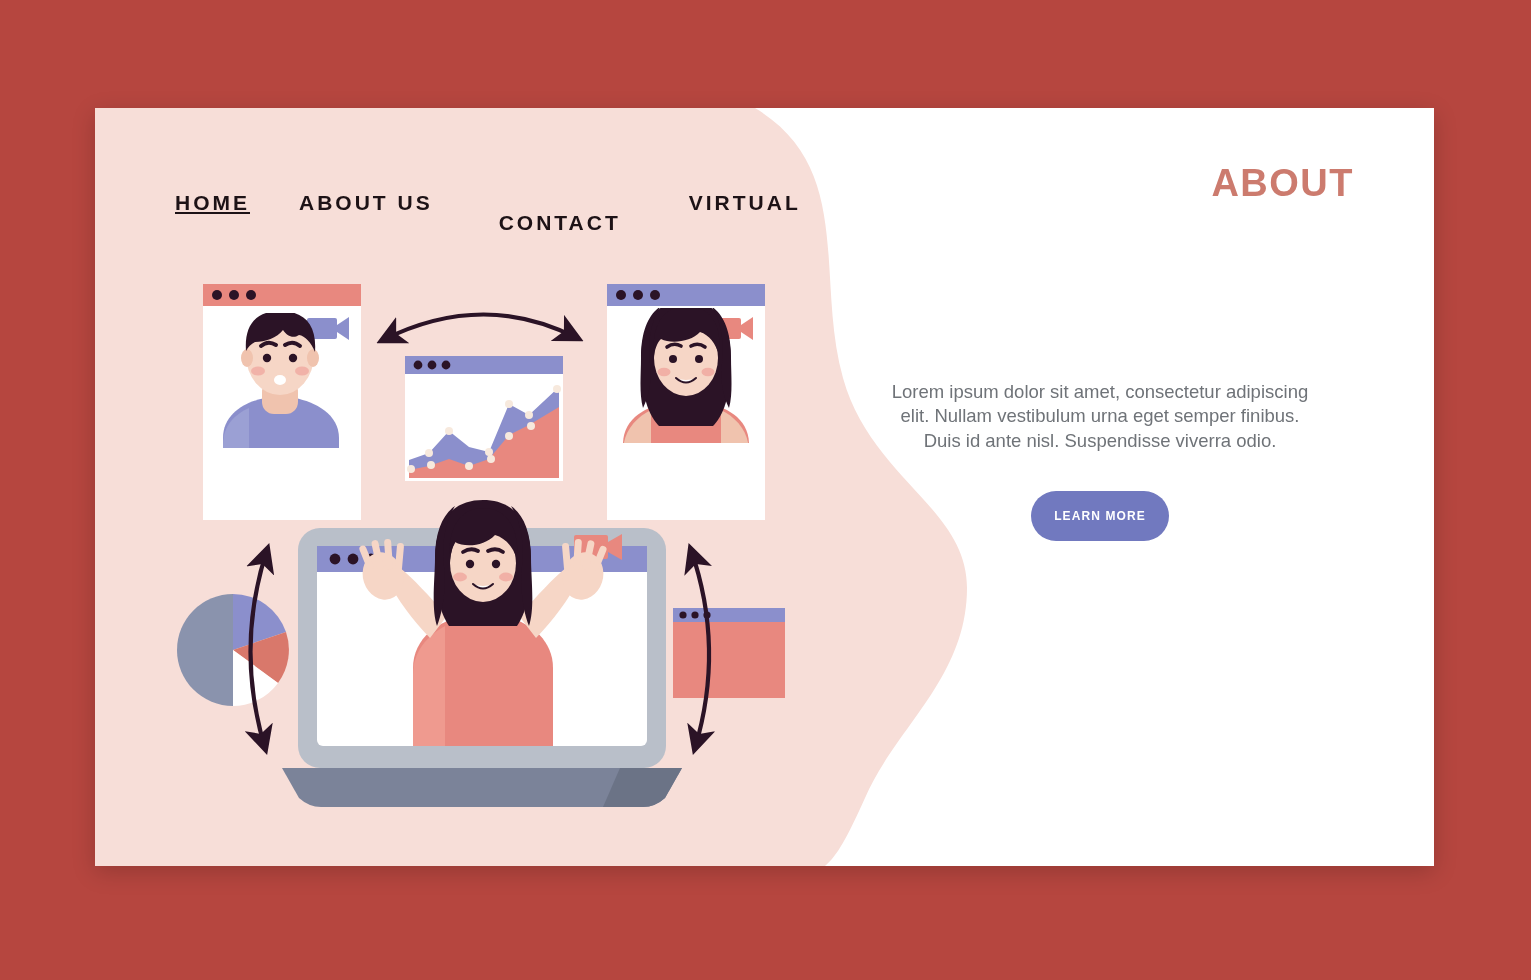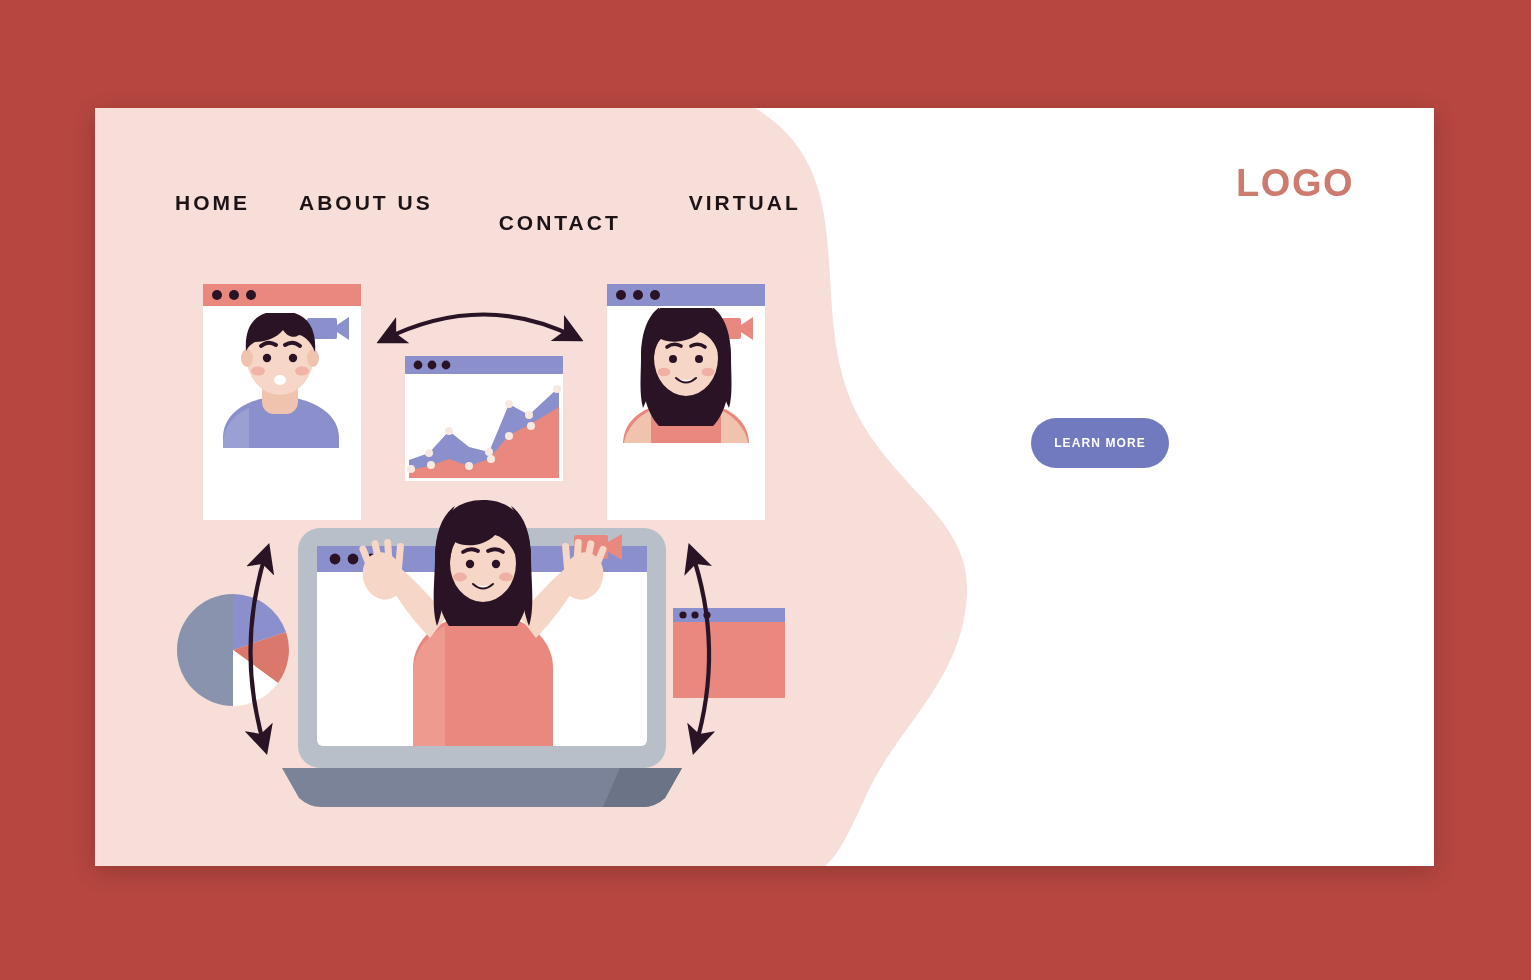--- a/index.html
+++ b/index.html
@@ -47,21 +47,21 @@
     z-index: 40;
   }
   .nav-item {
     color: #1d1216;
     font-size: 21px;
     font-weight: 700;
     letter-spacing: 3.0px;
     white-space: nowrap;
     cursor: pointer;
   }
-  .nav-gap-1 { margin-right: 49px; }
+  .nav-gap-1 { margin-right: 49px; text-decoration: underline; }
   .nav-gap-2 { margin-right: 66px; }
   .nav-gap-3 { margin-right: 68px; margin-top: 41px; }
 
   #logo {
     position: absolute;
     right: 80px;
     top: 54px;
     color: #cc7b6e;
     font-size: 38px;
     font-weight: 800;
@@ -136,23 +136,24 @@
                L0,758 Z" fill="#f7ded8"></path>
     </svg>
 
     <nav id="nav">
       <span class="nav-item nav-gap-1">HOME</span>
       <span class="nav-item nav-gap-2">ABOUT US</span>
       <span class="nav-item nav-gap-3">CONTACT</span>
       <span class="nav-item">VIRTUAL</span>
     </nav>
 
-    <div id="logo">LOGO</div>
+    <div id="logo">ABOUT</div>
 
     <div id="hero-text">
+      <p id="hero-body">Lorem ipsum dolor sit amet, consectetur adipiscing elit. Nullam vestibulum urna eget semper finibus. Duis id ante nisl. Suspendisse viverra odio.</p>
       <button id="learn-more">LEARN MORE</button>
     </div>
 
     <svg id="illo" viewBox="0 0 1339 758" aria-hidden="true">
 
       <defs>
         <clipPath id="clip-man">
           <rect x="108" y="205" width="158" height="135"></rect>
         </clipPath>
         <clipPath id="clip-woman">

